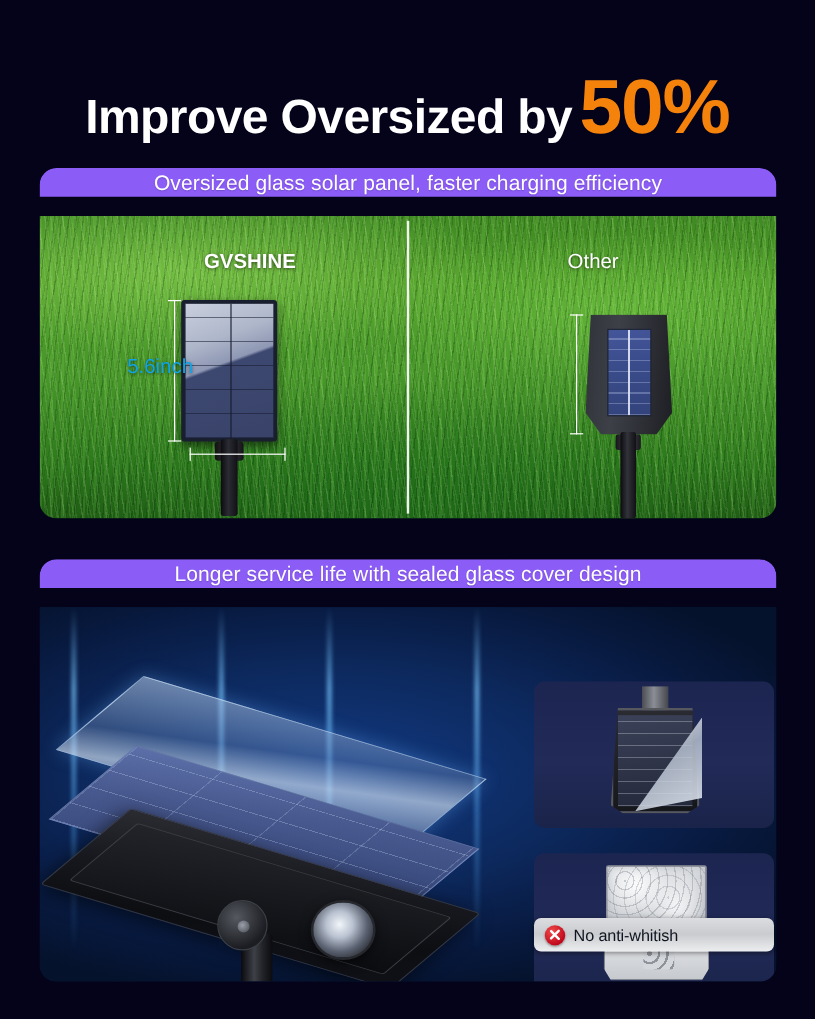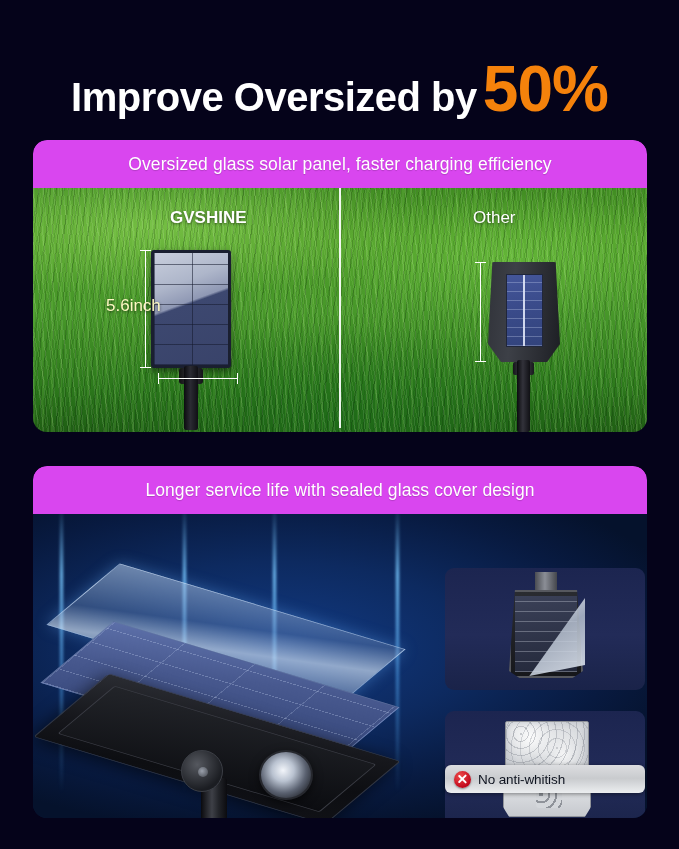--- a/index.html
+++ b/index.html
@@ -21,22 +21,22 @@
   }
   .headline .h-accent {
     font-size:64px; font-weight:bold; color:#f5820b;
     letter-spacing:-1px; vertical-align:baseline; margin-left:6px;
   }
 
   
   .card { position:absolute; border-radius:14px; overflow:hidden; }
 
   .banner {
-    position:absolute; left:0; top:0; width:100%; height:48px;
-    background:#d946ef; display:flex; align-items:center; justify-content:center;
+    position:absolute; left:0; top:0; width:100%; height:24px;
+    background:#8b5cf6; display:flex; align-items:center; justify-content:center;
     border-radius:14px 14px 0 0; z-index:6;
   }
   .banner-text {
     color:#ffffff; font-size:17.5px; letter-spacing:0.1px; white-space:nowrap;
     text-shadow:0 1px 1px rgba(0,0,0,.18);
   }
 
   
   #compare-card { left:33px; top:140px; width:614px; height:292px; }
 
@@ -128,21 +128,21 @@
     position:absolute; left:29px; top:98px; width:13px; height:72px;
     background:linear-gradient(90deg,#0b0b0f,#32323a 45%,#101015); border-radius:2px;
   }
   #ot-collar {
     position:absolute; left:25px; top:100px; width:21px; height:13px;
     background:linear-gradient(90deg,#15151a,#4a4a52 50%,#18181d); border-radius:2px;
   }
 
   
   .meas-text {
-    position:absolute; z-index:6; color:#fef9c3; white-space:nowrap;
+    position:absolute; z-index:6; color:#0ea5e9; white-space:nowrap;
     text-shadow:0 1px 3px rgba(0,0,0,.6);
     padding-left:32px;
   }
   .rule-v { position:absolute; z-index:6; width:1px; background:#ffffff; }
   .rule-v::before, .rule-v::after {
     content:""; position:absolute; left:-5px; width:11px; height:1px; background:#ffffff;
   }
   .rule-v::before { top:0; } .rule-v::after { bottom:0; }
   .rule-h { position:absolute; z-index:6; height:1px; background:#ffffff; }
   .rule-h::before, .rule-h::after {

